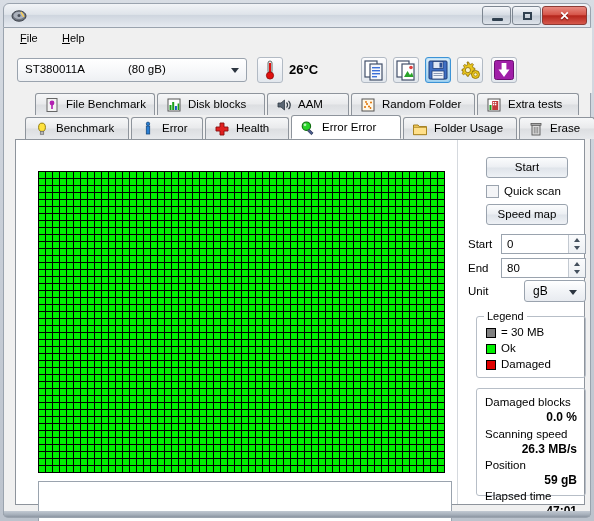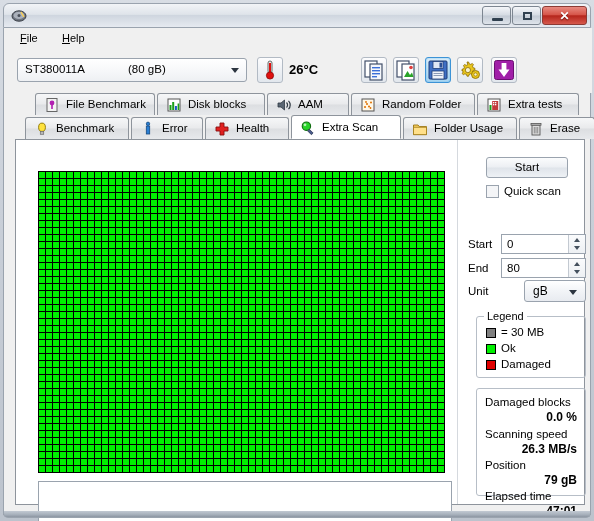--- a/index.html
+++ b/index.html
@@ -435,21 +435,21 @@
           <span class="tl">Health</span>
         </div>
         <div class="tab active" style="left:276px;width:110px;top:0px;">
           <span class="ti" style="top:4px;">
             <svg width="16" height="16" viewBox="0 0 16 16">
               <circle cx="6.4" cy="6.2" r="4.2" fill="#27d327" stroke="#0e6b0e" stroke-width="1.1"></circle>
               <circle cx="5" cy="4.8" r="1.4" fill="#b6f5b6"></circle>
               <rect x="9.3" y="9.2" width="5.4" height="2.4" transform="rotate(45 9.3 9.2)" fill="#4a5b8c" stroke="#27334f" stroke-width="0.7"></rect>
             </svg>
           </span>
-          <span class="tl" style="top:5px;">Extra Scan</span>
+          <span class="tl" style="top:5px;">Error Error</span>
         </div>
         <div class="tab" style="left:388px;width:114px;top:2px;">
           <span class="ti">
             <svg width="16" height="16" viewBox="0 0 16 16">
               <path d="M1.5 4 h4.5 l1.3 1.6 h7.2 v8 h-13 z" fill="#f6cf62" stroke="#9a7410" stroke-width="0.9"></path>
               <path d="M1.5 6.3 h13 v7.3 h-13 z" fill="#ffe08a" stroke="#9a7410" stroke-width="0.7"></path>
             </svg>
           </span>
           <span class="tl">Folder Usage</span>
         </div>
@@ -2975,20 +2975,21 @@
 
       <div class="rpanel">
 
         <div class="btn startbtn">Start</div>
 
         <div class="qscan">
           <span class="box"></span>
           <span class="lb">Quick scan</span>
         </div>
 
+        <div class="btn speedbtn">Speed map</div>
 
         <div class="fieldrow" style="top:94px;">
           <span class="lab">Start</span>
           <div class="spin">
             <span class="val">0</span>
             <span class="btns">
               <span class="up"></span>
               <span class="dn2"></span>
             </span>
           </div>
@@ -3028,21 +3029,21 @@
             <span class="lt">Damaged</span>
           </div>
         </div>
 
         <div class="groupbox statsbox">
           <span class="statlabel" style="top:7px;">Damaged blocks</span>
           <span class="statval" style="top:21px;">0.0 %</span>
           <span class="statlabel" style="top:39px;">Scanning speed</span>
           <span class="statval" style="top:53px;">26.3 MB/s</span>
           <span class="statlabel" style="top:70px;">Position</span>
-          <span class="statval" style="top:84px;">79 gB</span>
+          <span class="statval" style="top:84px;">59 gB</span>
           <span class="statlabel" style="top:101px;">Elapsed time</span>
           <span class="statval" style="top:115px;">47:01</span>
         </div>
       </div>
     </div>
   </div>
 
   <div class="bottomframe"></div>
 </div>
 

